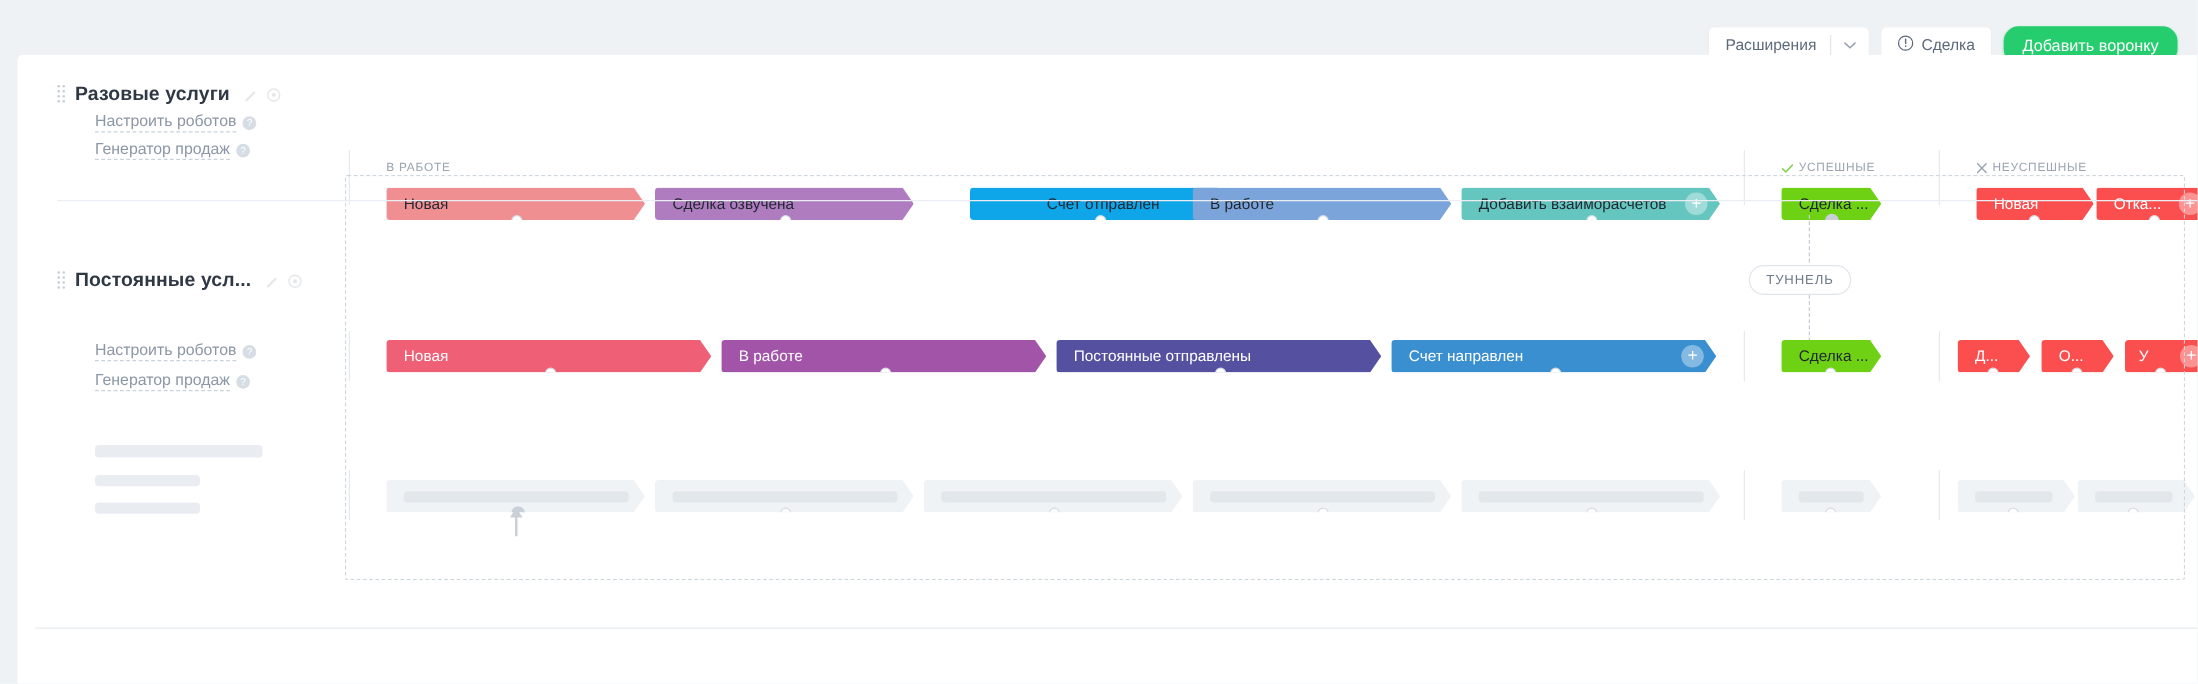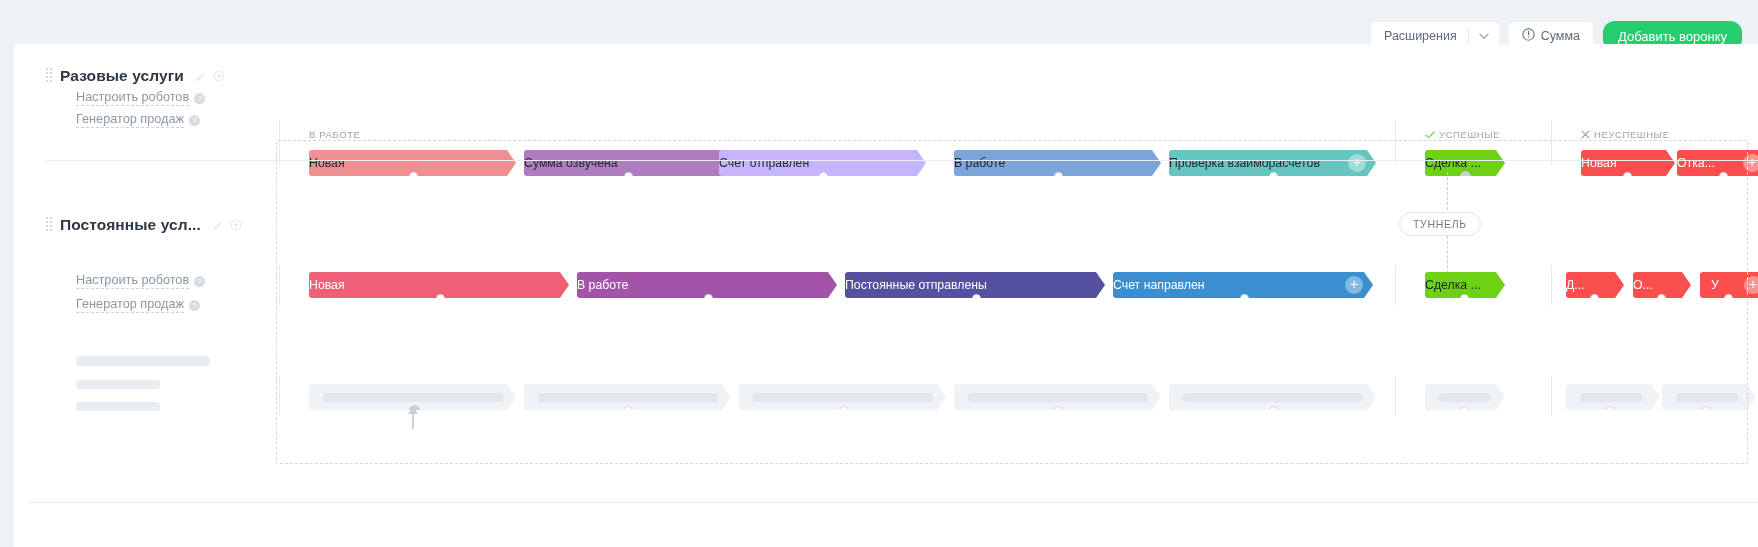--- a/index.html
+++ b/index.html
@@ -208,20 +208,21 @@
     align-items: center;
     gap: 4px;
   }
 
   
   .stage {
     position: absolute;
     height: 26px;
     display: flex;
     align-items: center;
+    padding-left: 14px;
     padding-right: 8px;
     font-size: 12.3px;
     white-space: nowrap;
     border-radius: 3px 0 0 3px;
     -webkit-clip-path: polygon(0 0, calc(100% - 9px) 0, 100% 50%, calc(100% - 9px) 100%, 0 100%);
     clip-path: polygon(0 0, calc(100% - 9px) 0, 100% 50%, calc(100% - 9px) 100%, 0 100%);
   }
   .stage.dark-text { color: #1f2630; }
   .stage.light-text { color: #ffffff; }
 
@@ -351,21 +352,21 @@
       </div>
 
       <div class="btn-help">
         <span>
           <svg width="13" height="13" viewBox="0 0 14 14" aria-hidden="true">
             <circle cx="7" cy="7" r="6.1" fill="none" stroke="#5e6b7c" stroke-width="1.1"></circle>
             <rect x="6.4" y="3.1" width="1.2" height="4.6" fill="#5e6b7c"></rect>
             <rect x="6.4" y="9" width="1.2" height="1.3" fill="#5e6b7c"></rect>
           </svg>
         </span>
-        <span>Сумма</span>
+        <span>Сделка</span>
       </div>
 
       <div class="btn-add-funnel">Добавить воронку</div>
 
     </div>
   </div>
 
   <div class="board">
 
     <div class="funnel funnel-1">
@@ -424,36 +425,36 @@
         </svg>
         <span>НЕУСПЕШНЫЕ</span>
       </div>
 
       <div class="stage dark-text" style="left:277px; top:106px; width:207px; background:#f08f92;">
         <span>Новая</span>
         <span class="stage-dot" style="left:100px;"></span>
       </div>
 
       <div class="stage dark-text" style="left:492px; top:106px; width:207px; background:#b07cc0;">
-        <span>Сумма озвучена</span>
+        <span>Сделка озвучена</span>
         <span class="stage-dot" style="left:100px;"></span>
       </div>
 
-      <div class="stage dark-text" style="left:687px; top:106px; width:207px; background:#c4b5fd;">
+      <div class="stage dark-text" style="left:744px; top:106px; width:207px; background:#0ea5e9;justify-content:center;">
         <span>Счет отправлен</span>
         <span class="stage-dot" style="left:100px;"></span>
       </div>
 
       <div class="stage dark-text" style="left:922px; top:106px; width:207px; background:#7ba4da;">
         <span>В работе</span>
         <span class="stage-dot" style="left:100px;"></span>
       </div>
 
       <div class="stage dark-text" style="left:1137px; top:106px; width:207px; background:#65c6c0;">
-        <span>Проверка взаиморасчетов</span>
+        <span>Добавить взаиморасчетов</span>
         <span class="plus-btn">+</span>
         <span class="stage-dot" style="left:100px;"></span>
       </div>
 
       <div class="stage dark-text" style="left:1393px; top:106px; width:80px; background:#6fd114;">
         <span>Сделка ...</span>
         <span class="stage-dot filled" style="left:35px;"></span>
       </div>
 
       <div class="stage light-text" style="left:1549px; top:106px; width:94px; background:#fb4f4f;">

